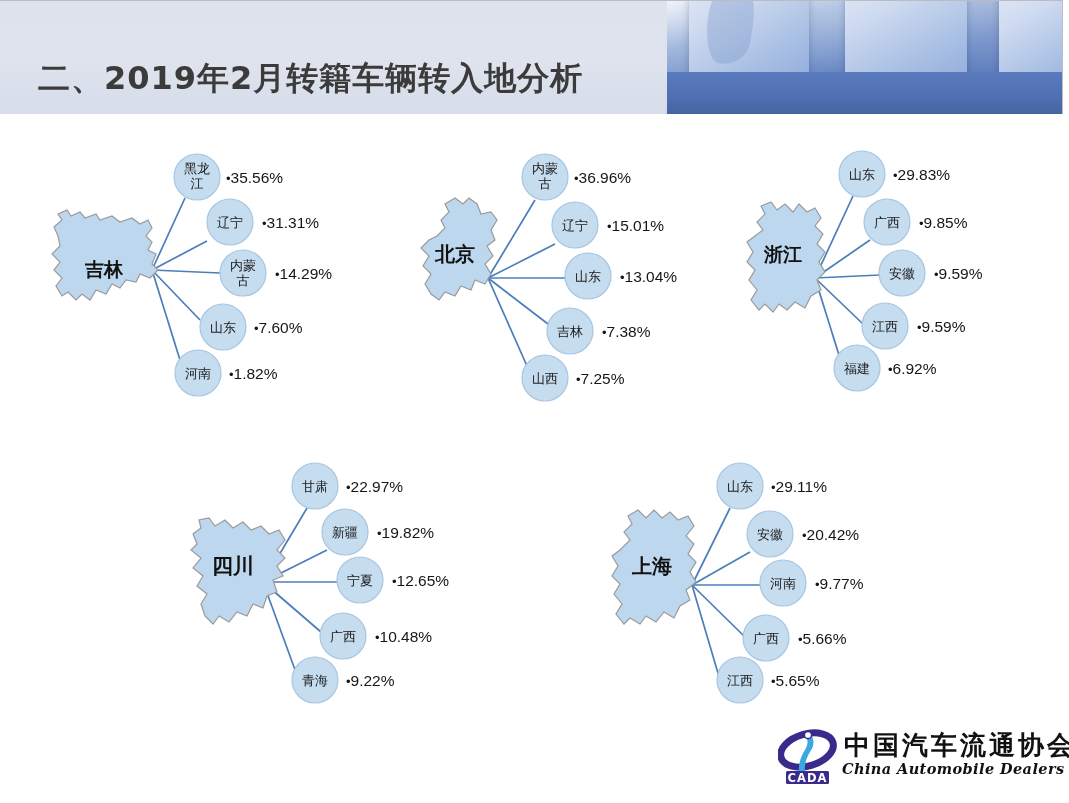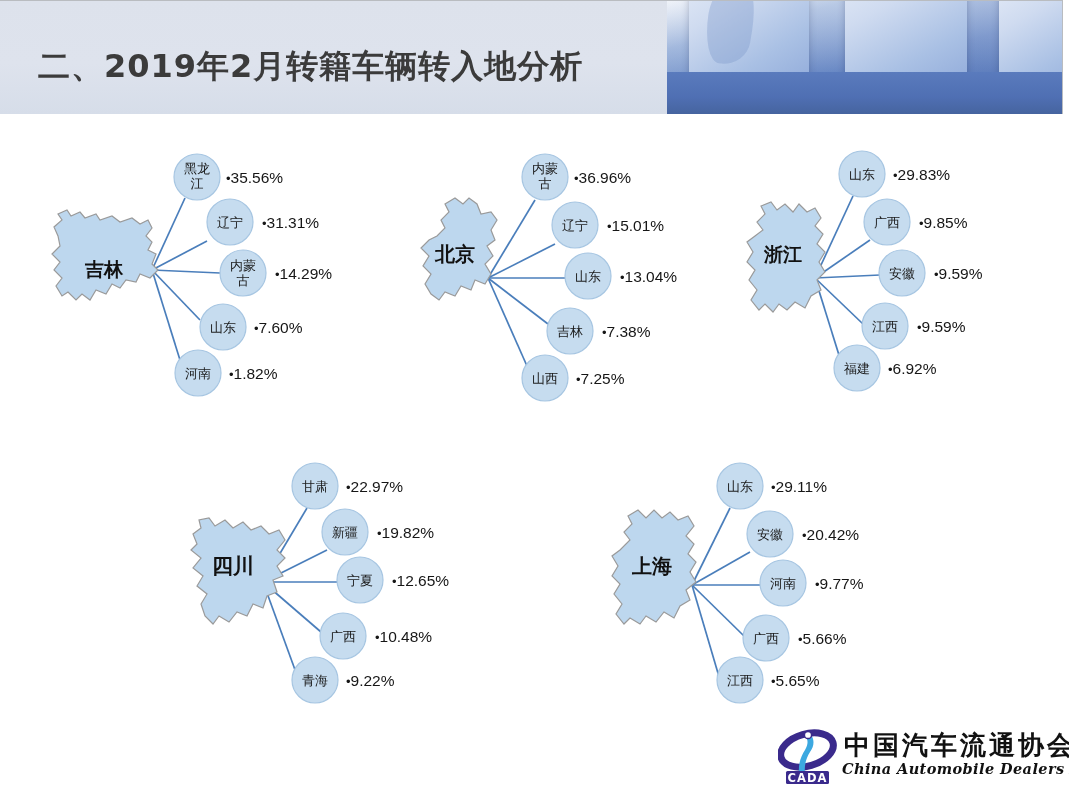--- a/index.html
+++ b/index.html
@@ -38,21 +38,21 @@
     background:rgba(120,150,200,.35);border-radius:46% 30% 55% 40%/40% 55% 30% 60%;transform:rotate(9deg);}
   .cube.c2{left:178px;top:-40px;width:122px;height:128px;transform:skewY(2deg);}
   .cube.c2:after{content:"";position:absolute;left:34px;top:6px;width:40px;height:34px;
     background:rgba(120,150,200,.3);border-radius:50% 40% 60% 45%/45% 60% 35% 55%;}
   .cube.c3{left:332px;top:-34px;width:108px;height:120px;transform:skewY(-1deg);}
   .floor{
     position:absolute;left:0;bottom:0;width:100%;height:42px;
     background:linear-gradient(180deg,#5a7bbd 0%,#4f6fb3 60%,#46649f 100%);
   }
   .header-title{
-    position:absolute;left:38px;top:44px;
+    position:absolute;left:38px;top:56px;
     font-family:"DejaVu Sans","Liberation Sans",sans-serif;
     font-size:32px;font-weight:bold;color:#3b3b3b;letter-spacing:1px;
     white-space:nowrap;
     text-align:center;
   }
 
   
   .diagram{position:absolute;}
   .diagram svg{display:block;overflow:visible;}
 

